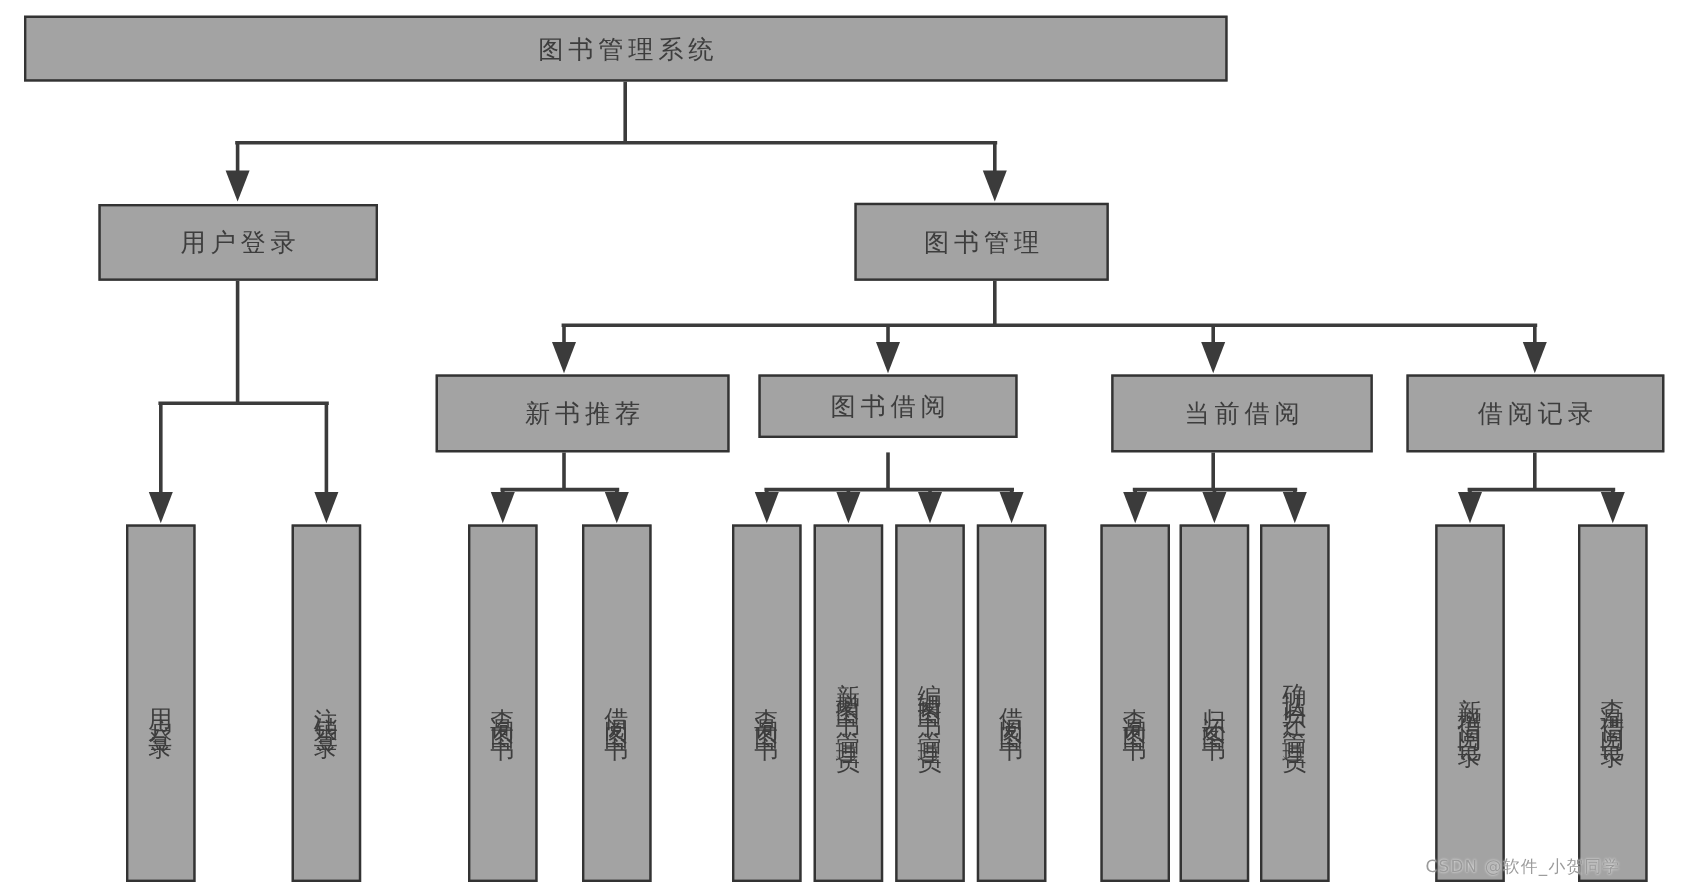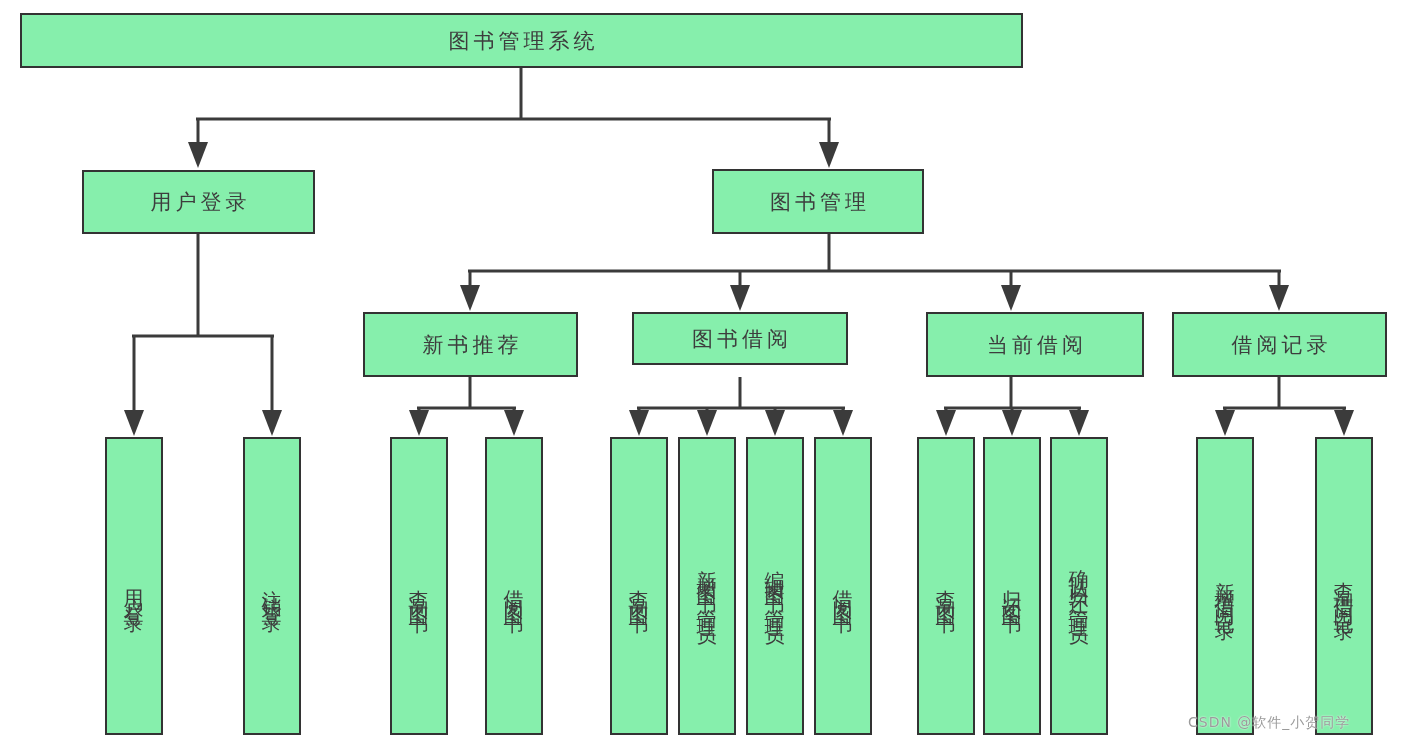--- a/index.html
+++ b/index.html
@@ -17,21 +17,21 @@
     left: 0; top: 0;
     width: 1405px; height: 747px;
     pointer-events: none;
   }
   .wires line { stroke: #3b3b3b; stroke-width: 3; }
   .wires polygon { fill: #3b3b3b; }
   .box {
     position: absolute;
     box-sizing: border-box;
     border: 2.5px solid #333333;
-    background: #86efac;
+    background: #a3a3a3;
     display: flex;
     align-items: center;
     justify-content: center;
     text-align: center;
   }
   .h {
     font-size: 21px;
     letter-spacing: 4px;
     padding-left: 4px; 
     white-space: nowrap;
@@ -44,21 +44,21 @@
     padding-top: 8px; 
     line-height: 1;
     top: 437px;
     width: 58px;
     height: 298px;
   }
   
   .b-root   { left: 20px;  top: 13px;  width: 1003px; height: 55px; }
   .b-login  { left: 82px;  top: 170px; width: 233px;  height: 64px; }
   .b-mgmt   { left: 712px; top: 169px; width: 212px;  height: 65px; }
-  .b-newrec { left: 363px; top: 312px; width: 215px;  height: 65px; }
+  .b-newrec { left: 363px; top: 312px; width: 245px;  height: 65px; }
   .b-borrow { left: 632px; top: 312px; width: 216px;  height: 53px; }
   .b-cur    { left: 902px; top: 312px; width: 218px;  height: 65px; margin-left: 24px; }
   .b-rec    { left: 1172px;top: 312px; width: 215px;  height: 65px; }
   .l1  { left: 105px;  }
   .l2  { left: 243px;  }
   .l3  { left: 390px;  }
   .l4  { left: 485px;  }
   .l5  { left: 610px;  }
   .l6  { left: 678px;  }
   .l7  { left: 746px;  }

